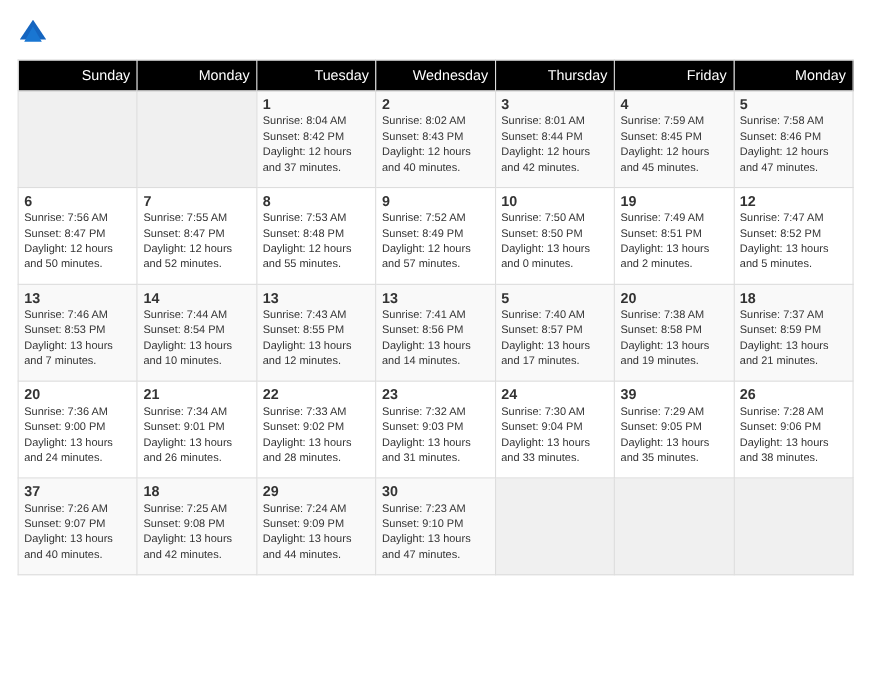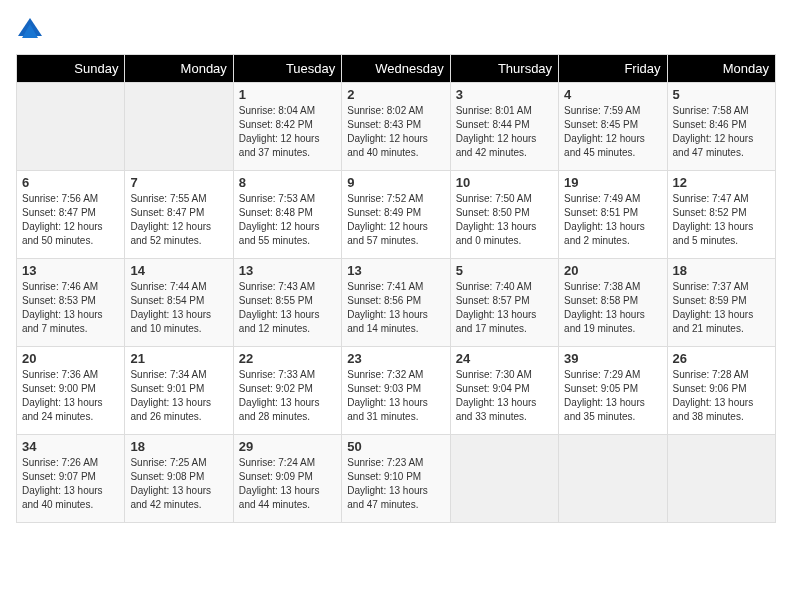--- a/index.html
+++ b/index.html
@@ -234,33 +234,33 @@
           <span class="day-num">39</span>
           <div class="cell-content">Sunrise: 7:29 AM<br>Sunset: 9:05 PM<br>Daylight: 13 hours and 35 minutes.</div>
         </td>
         <td>
           <span class="day-num">26</span>
           <div class="cell-content">Sunrise: 7:28 AM<br>Sunset: 9:06 PM<br>Daylight: 13 hours and 38 minutes.</div>
         </td>
       </tr>
       <tr>
         <td>
-          <span class="day-num">34</span>
+          <span class="day-num">37</span>
           <div class="cell-content">Sunrise: 7:26 AM<br>Sunset: 9:07 PM<br>Daylight: 13 hours and 40 minutes.</div>
         </td>
         <td>
           <span class="day-num">18</span>
           <div class="cell-content">Sunrise: 7:25 AM<br>Sunset: 9:08 PM<br>Daylight: 13 hours and 42 minutes.</div>
         </td>
         <td>
           <span class="day-num">29</span>
           <div class="cell-content">Sunrise: 7:24 AM<br>Sunset: 9:09 PM<br>Daylight: 13 hours and 44 minutes.</div>
         </td>
         <td>
-          <span class="day-num">50</span>
+          <span class="day-num">30</span>
           <div class="cell-content">Sunrise: 7:23 AM<br>Sunset: 9:10 PM<br>Daylight: 13 hours and 47 minutes.</div>
         </td>
         <td class="empty-cell"></td>
         <td class="empty-cell"></td>
         <td class="empty-cell"></td>
       </tr>
     </tbody>
 </table>
 
 </body></html>

